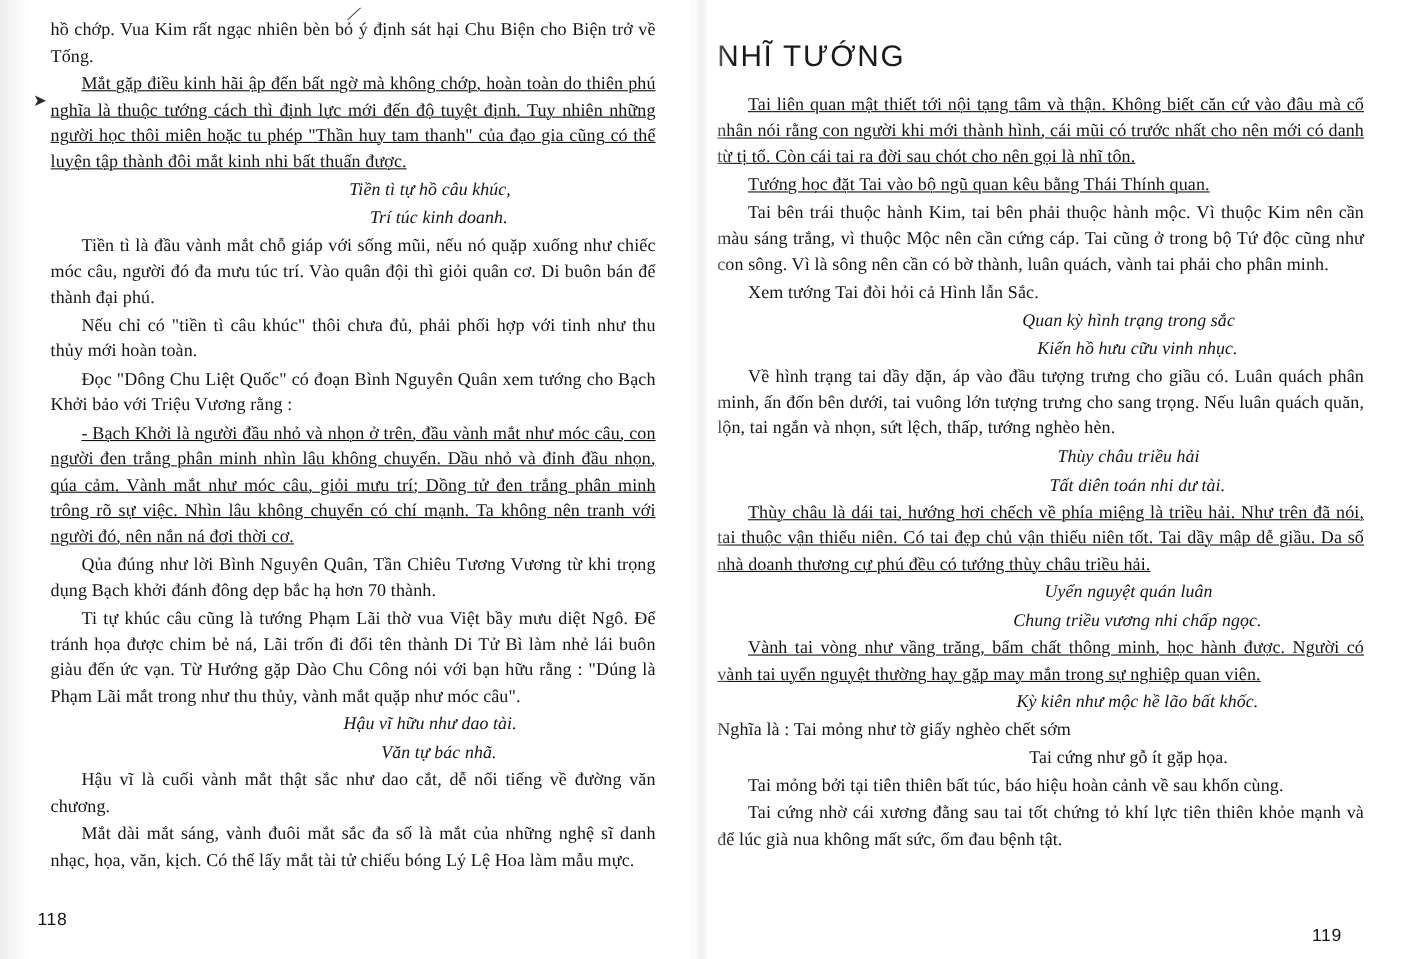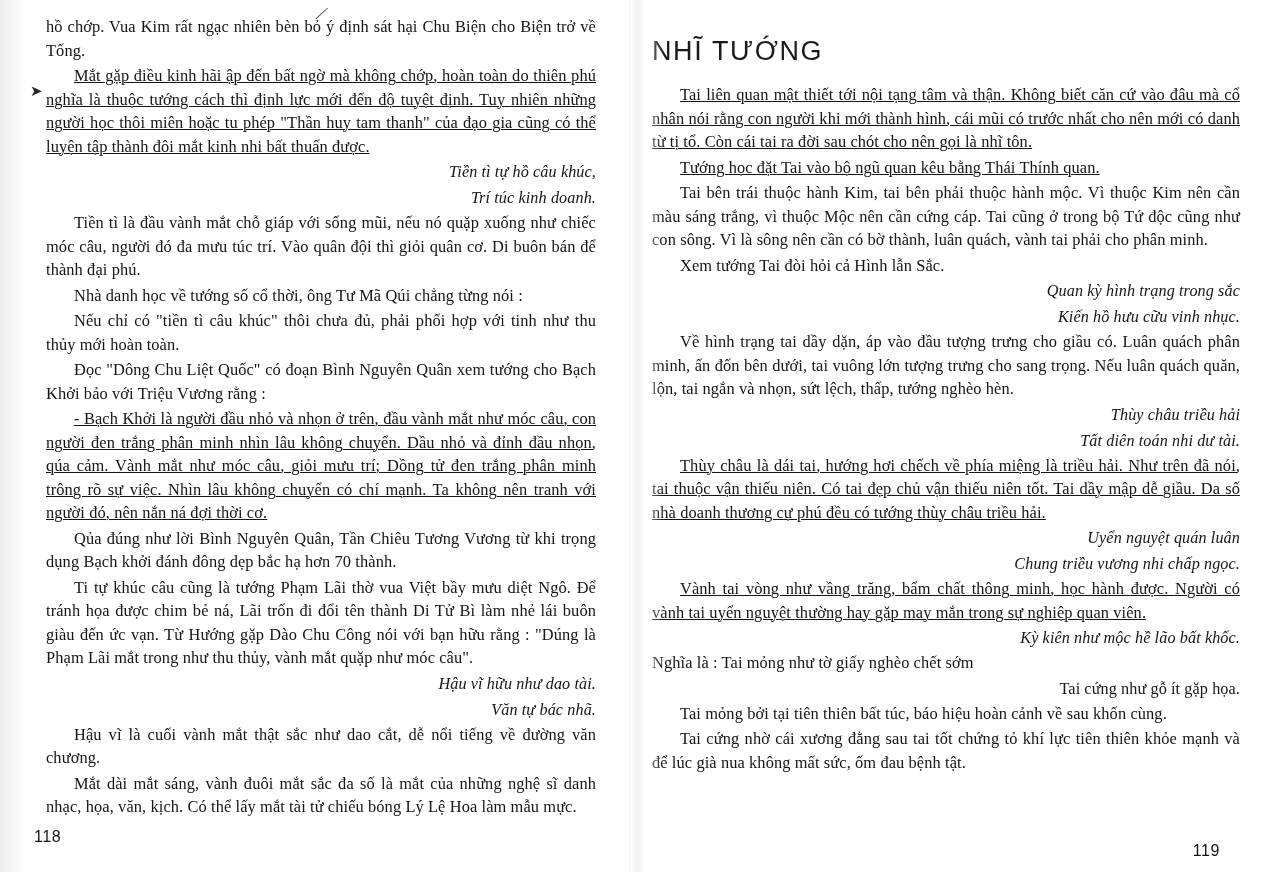--- a/index.html
+++ b/index.html
@@ -69,21 +69,21 @@
     text-align: justify;
     text-indent: 28px;
     letter-spacing: 0.1px;
   }
   p.noindent {
     text-indent: 0;
   }
   .verse {
     text-indent: 0;
     font-style: italic;
-    text-align: right;
+    text-align: center;
     margin: 3px 0 1px 0;
     font-size: 16.2px;
     line-height: 23px;
   }
   .verse.v1 { padding-left: 140px; }
   .verse.v2 { padding-left: 156px; }
   .verse-r.v1 { padding-left: 160px; }
   .verse-r.v2 { padding-left: 176px; }
   .chapter-title {
     font-size: 27px;
@@ -130,21 +130,20 @@
     <p class="noindent">hồ chớp. Vua Kim rất ngạc nhiên bèn bỏ ý định sát hại Chu Biện cho Biện trở về Tống.</p>
 
     <p class="u">Mắt gặp điều kinh hãi ập đến  bất ngờ mà không chớp, hoàn toàn do thiên phú nghĩa là thuộc tướng cách  thì định lực mới đến  độ tuyệt định. Tuy nhiên những người học thôi  miên  hoặc  tu phép "Thần huy tam thanh" của đạo gia cũng có thể luyện  tập thành đôi mắt kinh nhi bất thuấn được.</p>
 
     <div class="mark" style="left:30px; top:82px;">➤</div>
 
     <p class="verse v1">Tiền tì tự hồ câu khúc,</p>
     <p class="verse v2">Trí túc kinh doanh.</p>
 
     <p>Tiền tì là đầu vành mắt chỗ giáp với sống mũi, nếu nó quặp xuống như chiếc móc câu, người đó đa mưu túc trí. Vào quân đội thì giỏi quân cơ. Di buôn bán để thành đại phú.</p>
-    <p>Nhà danh học về tướng số cổ thời, ông Tư Mã Qúi chẳng từng nói :</p>
     <p>Nếu chỉ có "tiền tì câu khúc" thôi chưa đủ, phải  phối  hợp  với  tinh như thu thủy mới hoàn toàn.</p>
     <p>Đọc "Dông Chu Liệt Quốc" có đoạn Bình Nguyên Quân xem  tướng cho Bạch Khởi bảo với Triệu Vương rằng :</p>
     <p class="u">- Bạch Khởi là người đầu nhỏ và nhọn ở trên, đầu vành mắt như móc câu, con người đen trắng phân minh nhìn lâu không chuyển. Dầu nhỏ và đỉnh đầu nhọn, qúa cảm. Vành mắt như móc câu, giỏi mưu trí; Dồng tử đen trắng phân minh trông rõ sự việc. Nhìn lâu không chuyển có chí mạnh. Ta không nên tranh với người đó, nên nắn ná đợi thời cơ.</p>
     <p>Qủa đúng như lời Bình Nguyên Quân, Tần Chiêu Tương Vương từ khi trọng dụng Bạch khởi đánh đông dẹp bắc hạ hơn 70 thành.</p>
     <p>Ti tự khúc câu cũng là tướng Phạm Lãi thờ vua Việt bầy mưu diệt Ngô. Để tránh họa được chim bẻ ná, Lãi trốn đi đổi tên  thành  Di Tử Bì làm nhẻ lái buôn giàu đến ức vạn. Từ Hướng gặp Dào Chu Công nói với bạn hữu rằng : "Dúng là Phạm Lãi mắt trong như thu thủy, vành mắt quặp như móc câu".</p>
 
     <p class="verse v1">Hậu vĩ hữu như dao tài.</p>
     <p class="verse v2">Văn tự bác nhã.</p>
 
     <p>Hậu vĩ là cuối vành mắt thật sắc như dao cắt, dễ nổi  tiếng  về đường văn chương.</p>

